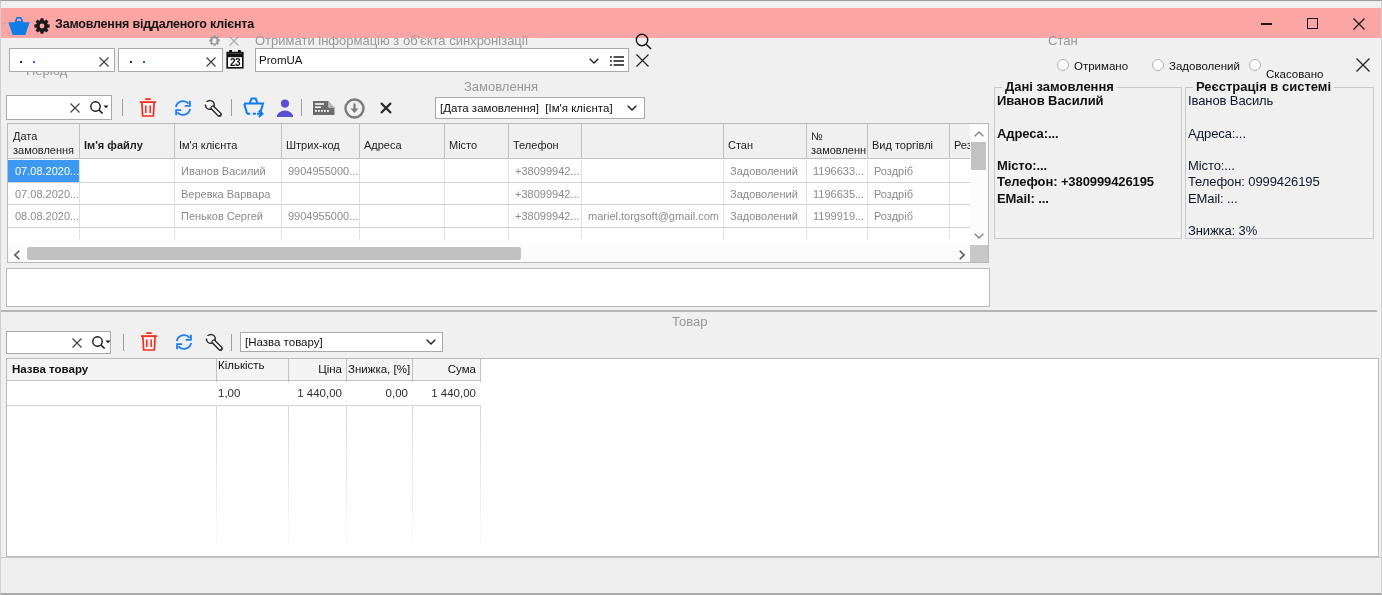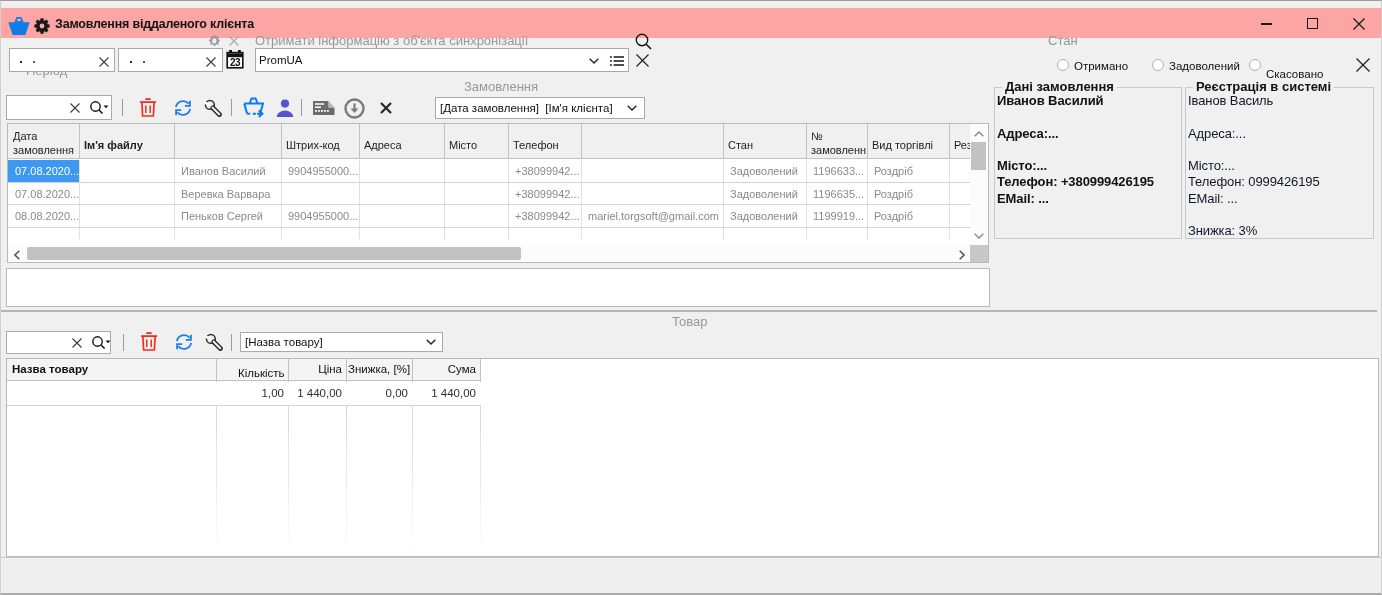--- a/index.html
+++ b/index.html
@@ -184,20 +184,21 @@
 <svg class="abs" style="left:627px;top:105px;" width="10" height="6" viewBox="0 0 10 6">
   <path d="M0.7 0.7 L5 5 L9.3 0.7" fill="none" stroke="#222" stroke-width="1.4"></path>
 </svg>
 
 <div id="grid1" class="abs" style="left:7px;top:123px;width:982px;height:140px;border:1px solid #b9b9b9;background:#fff;">
 
   <div class="abs" style="left:0;top:0;width:980px;height:35px;background:#f0f0f0;border-bottom:1px solid #c2c2c2;"></div>
 
   <div class="hdrcell" style="left:0px;top:2px;width:71px;height:33px;">Дата<br>замовлення</div>
   <div class="hdrcell" style="left:71px;top:2px;width:95px;height:33px;padding-top:12px;font-weight:bold;">Ім'я файлу</div>
+  <div class="hdrcell" style="left:166px;top:2px;width:107px;height:33px;padding-top:12px;">Ім'я клієнта</div>
   <div class="hdrcell" style="left:273px;top:2px;width:78px;height:33px;padding-top:12px;">Штрих-код</div>
   <div class="hdrcell" style="left:351px;top:2px;width:85px;height:33px;padding-top:12px;">Адреса</div>
   <div class="hdrcell" style="left:436px;top:2px;width:64px;height:33px;padding-top:12px;">Місто</div>
   <div class="hdrcell" style="left:500px;top:2px;width:73px;height:33px;padding-top:12px;">Телефон</div>
   <div class="hdrcell" style="left:715px;top:2px;width:83px;height:33px;padding-top:12px;">Стан</div>
   <div class="hdrcell" style="left:798px;top:2px;width:61px;height:33px;">№<br>замовленн</div>
   <div class="hdrcell" style="left:859px;top:2px;width:82px;height:33px;padding-top:12px;">Вид торгівлі</div>
   <div class="hdrcell" style="left:941px;top:2px;width:21px;height:33px;padding-top:12px;">Рез</div>
 
   <div class="gridline" style="left:71px;top:0;width:1px;height:35px;background:#c2c2c2;"></div>
@@ -326,31 +327,31 @@
 <div class="input" style="left:240px;top:332px;width:203px;height:20px;"></div>
 <div class="abs ctrl" style="left:245px;top:332px;line-height:20px;">[Назва товару]</div>
 <svg class="abs" style="left:426px;top:339px;" width="10" height="6" viewBox="0 0 10 6">
   <path d="M0.7 0.7 L5 5 L9.3 0.7" fill="none" stroke="#222" stroke-width="1.4"></path>
 </svg>
 
 <div id="area2" class="abs" style="left:6px;top:358px;width:1373px;height:199px;border:1px solid #b9b9b9;background:#fff;">
 
   <div class="abs" style="left:0;top:0;width:473px;height:22px;background:#f4f4f4;border-bottom:1px solid #c2c2c2;"></div>
   <div class="abs" style="left:5px;top:4px;width:200px;font-weight:bold;color:#111;font-size:11.5px;">Назва товару</div>
-  <div class="abs" style="left:211px;top:8px;width:66px;text-align:left;color:#111;font-size:11.5px;white-space:nowrap;padding-left:20px;">Кількість</div>
+  <div class="abs" style="left:211px;top:0;width:66px;text-align:left;color:#111;font-size:11.5px;white-space:nowrap;">Кількість</div>
   <div class="abs" style="left:283px;top:4px;width:52px;text-align:right;color:#111;font-size:11.5px;white-space:nowrap;">Ціна</div>
   <div class="abs" style="left:341px;top:4px;width:60px;text-align:right;color:#111;font-size:11.5px;white-space:nowrap;">Знижка, [%]</div>
   <div class="abs" style="left:407px;top:4px;width:62px;text-align:right;color:#111;font-size:11.5px;white-space:nowrap;">Сума</div>
   <div class="gridline" style="left:209px;top:0;width:1px;height:23px;background:#c2c2c2;"></div>
   <div class="gridline" style="left:281px;top:0;width:1px;height:23px;background:#c2c2c2;"></div>
   <div class="gridline" style="left:339px;top:0;width:1px;height:23px;background:#c2c2c2;"></div>
   <div class="gridline" style="left:405px;top:0;width:1px;height:23px;background:#c2c2c2;"></div>
   <div class="gridline" style="left:473px;top:0;width:1px;height:23px;background:#c2c2c2;"></div>
 
-  <div class="abs" style="left:211px;top:23px;width:66px;height:23px;text-align:right;color:#2e2e2e;line-height:23px;font-size:11.5px;">1,00</div>
+  <div class="abs" style="left:211px;top:23px;width:66px;height:23px;text-align:left;color:#2e2e2e;line-height:23px;font-size:11.5px;">1,00</div>
   <div class="abs" style="left:283px;top:23px;width:52px;height:23px;text-align:right;color:#2e2e2e;line-height:23px;font-size:11.5px;">1 440,00</div>
   <div class="abs" style="left:341px;top:23px;width:60px;height:23px;text-align:right;color:#2e2e2e;line-height:23px;font-size:11.5px;">0,00</div>
   <div class="abs" style="left:407px;top:23px;width:62px;height:23px;text-align:right;color:#2e2e2e;line-height:23px;font-size:11.5px;">1 440,00</div>
   <div class="gridline" style="left:0;top:46px;width:474px;height:1px;background:#d2d2d2;"></div>
 
   <div class="abs" style="left:209px;top:47px;width:1px;height:143px;background:linear-gradient(#d8d8d8,#fdfdfd);"></div>
   <div class="abs" style="left:281px;top:47px;width:1px;height:143px;background:linear-gradient(#d8d8d8,#fdfdfd);"></div>
   <div class="abs" style="left:339px;top:47px;width:1px;height:143px;background:linear-gradient(#d8d8d8,#fdfdfd);"></div>
   <div class="abs" style="left:405px;top:47px;width:1px;height:143px;background:linear-gradient(#d8d8d8,#fdfdfd);"></div>
   <div class="abs" style="left:473px;top:47px;width:1px;height:143px;background:linear-gradient(#d8d8d8,#fdfdfd);"></div>

